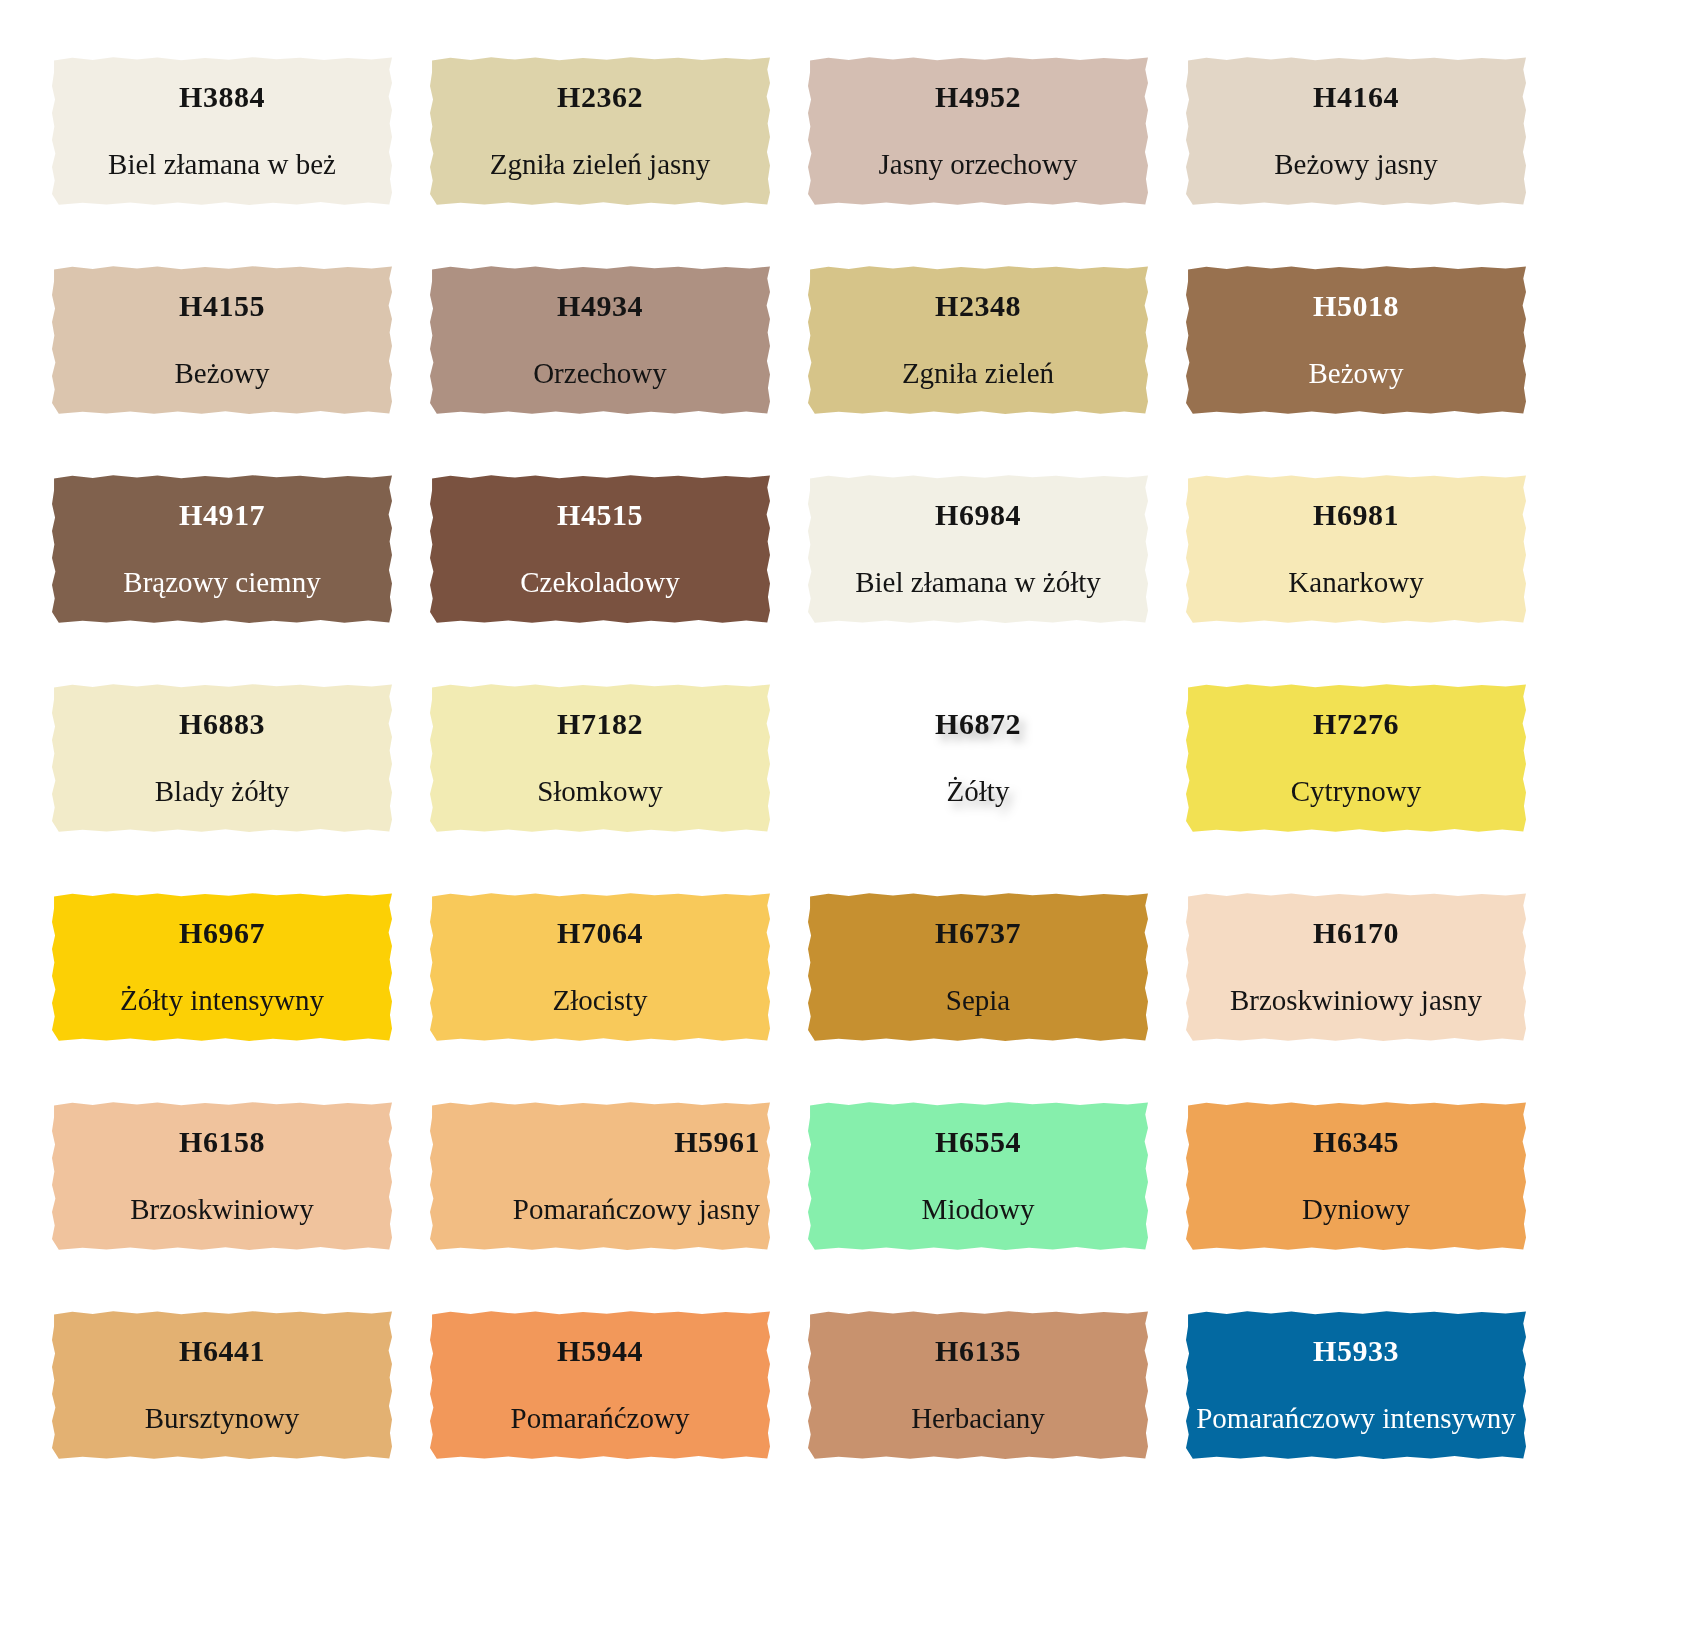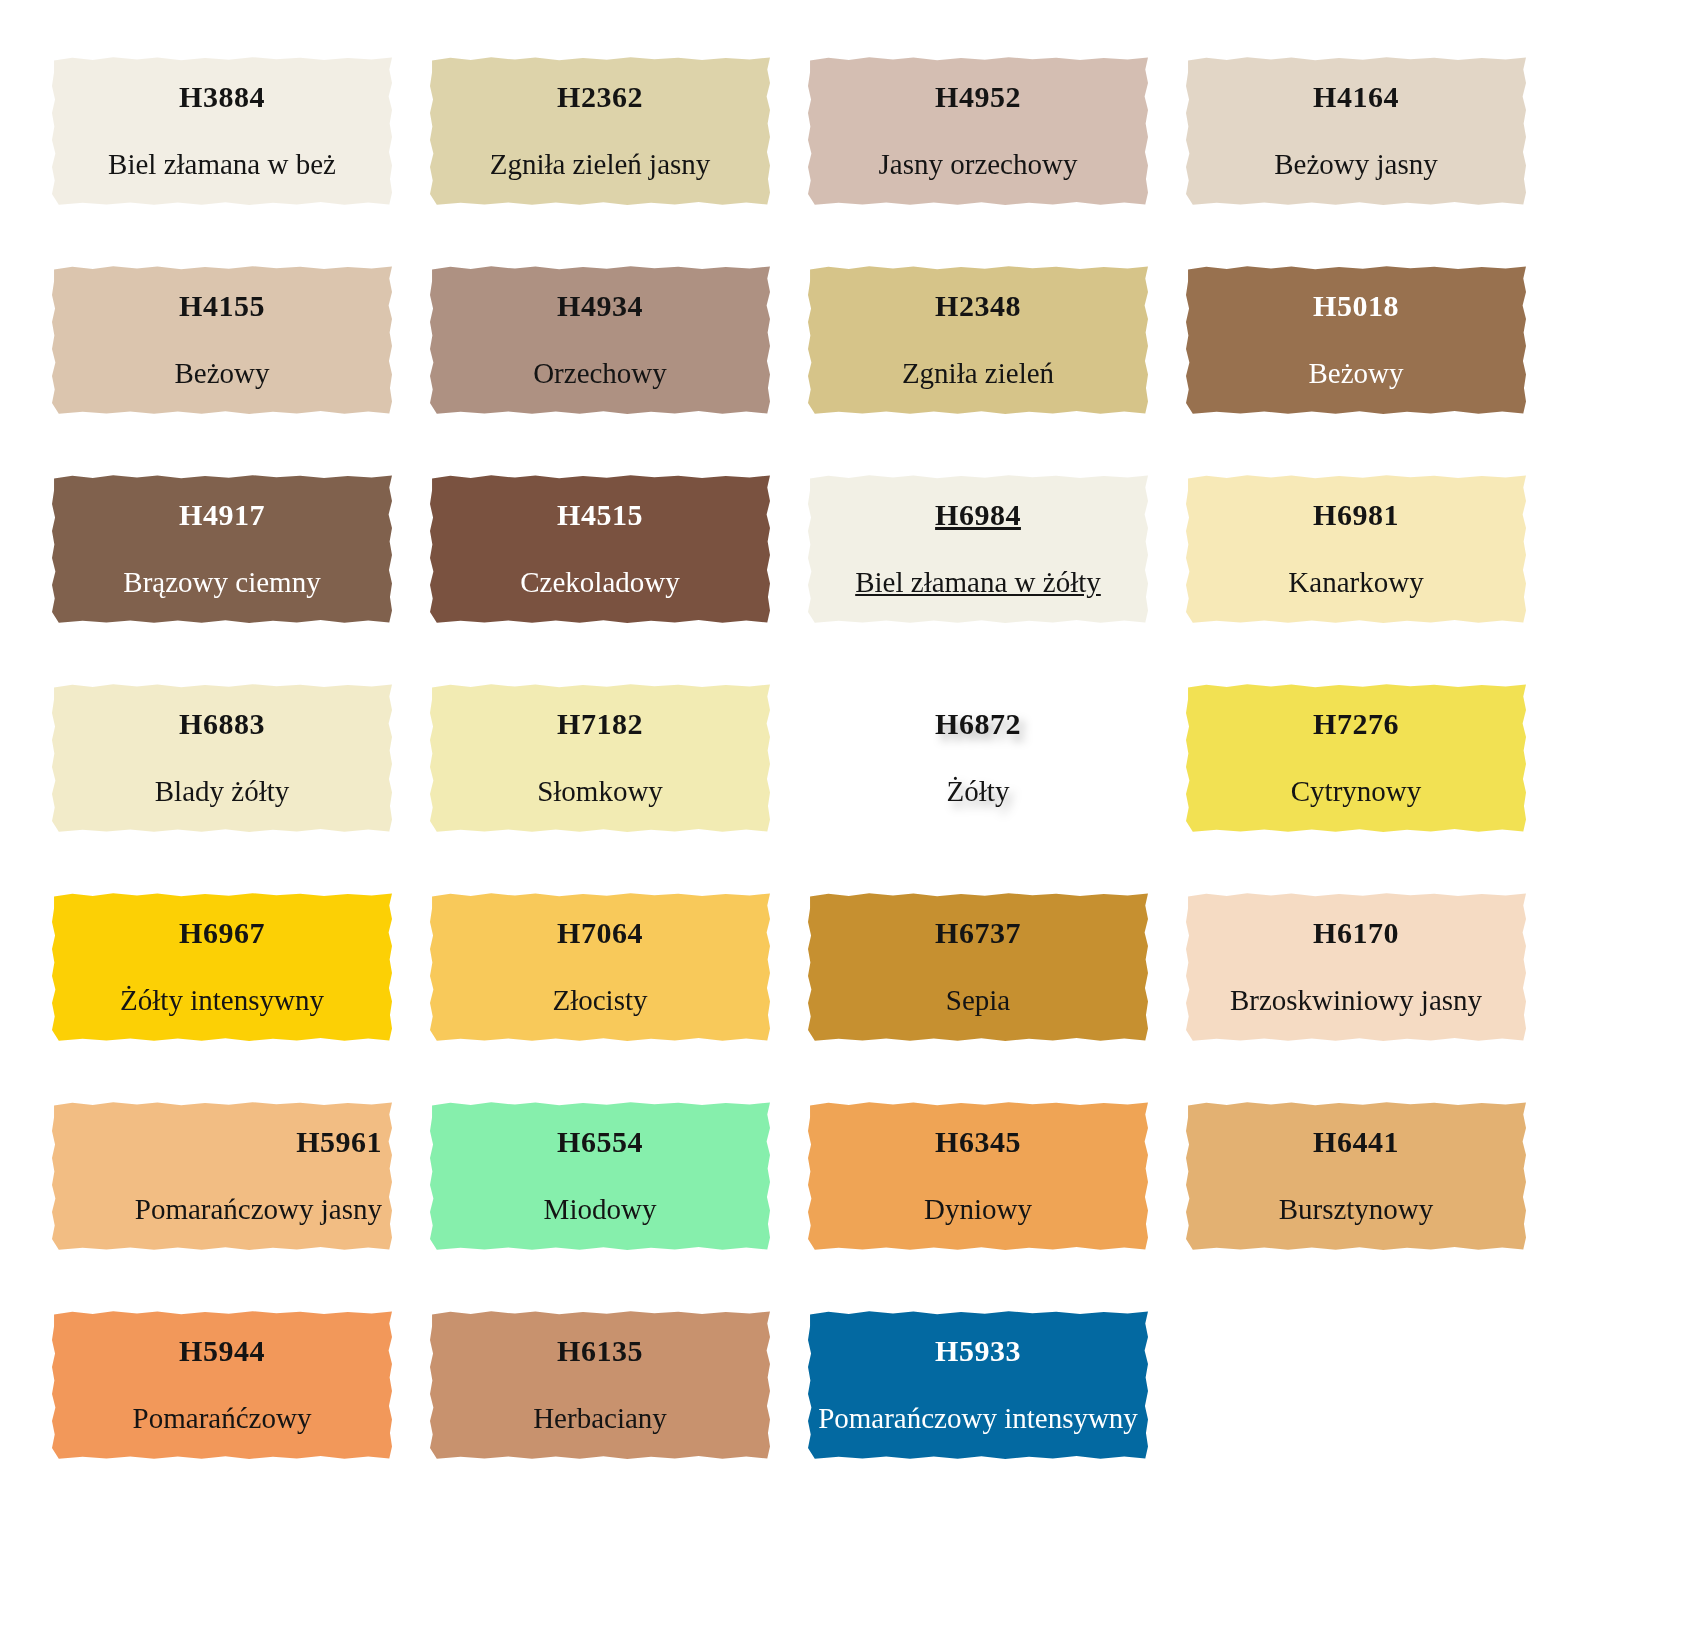--- a/index.html
+++ b/index.html
@@ -106,21 +106,21 @@
         <div class="name">Beżowy</div>
       </div>
       <div class="swatch" style="background: rgb(128, 97, 77); color: rgb(255, 255, 255);">
         <div class="code">H4917</div>
         <div class="name">Brązowy ciemny</div>
       </div>
       <div class="swatch" style="background: rgb(122, 82, 64); color: rgb(255, 255, 255);">
         <div class="code">H4515</div>
         <div class="name">Czekoladowy</div>
       </div>
-      <div class="swatch" style="background: rgb(242, 240, 229); color: rgb(20, 20, 20); text-decoration: underline;">
+      <div class="swatch" style="background: rgb(242, 240, 229); color: rgb(20, 20, 20);">
         <div class="code">H6984</div>
         <div class="name">Biel złamana w żółty</div>
       </div>
       <div class="swatch" style="background: rgb(247, 233, 183); color: rgb(20, 20, 20);">
         <div class="code">H6981</div>
         <div class="name">Kanarkowy</div>
       </div>
       <div class="swatch" style="background: rgb(242, 235, 201); color: rgb(20, 20, 20);">
         <div class="code">H6883</div>
         <div class="name">Blady żółty</div>
@@ -146,20 +146,24 @@
         <div class="name">Złocisty</div>
       </div>
       <div class="swatch" style="background: rgb(198, 144, 48); color: rgb(20, 20, 20);">
         <div class="code">H6737</div>
         <div class="name">Sepia</div>
       </div>
       <div class="swatch" style="background: rgb(245, 219, 195); color: rgb(20, 20, 20);">
         <div class="code">H6170</div>
         <div class="name">Brzoskwiniowy jasny</div>
       </div>
+      <div class="swatch" style="background: rgb(240, 195, 157); color: rgb(20, 20, 20);">
+        <div class="code">H6158</div>
+        <div class="name">Brzoskwiniowy</div>
+      </div>
       <div class="swatch" style="background: rgb(242, 189, 131); color: rgb(20, 20, 20); align-items: flex-end;">
         <div class="code">H5961</div>
         <div class="name">Pomarańczowy jasny</div>
       </div>
       <div class="swatch" style="background: #86efac; color: rgb(20, 20, 20);">
         <div class="code">H6554</div>
         <div class="name">Miodowy</div>
       </div>
       <div class="swatch" style="background: rgb(239, 164, 85); color: rgb(20, 20, 20);">
         <div class="code">H6345</div>

